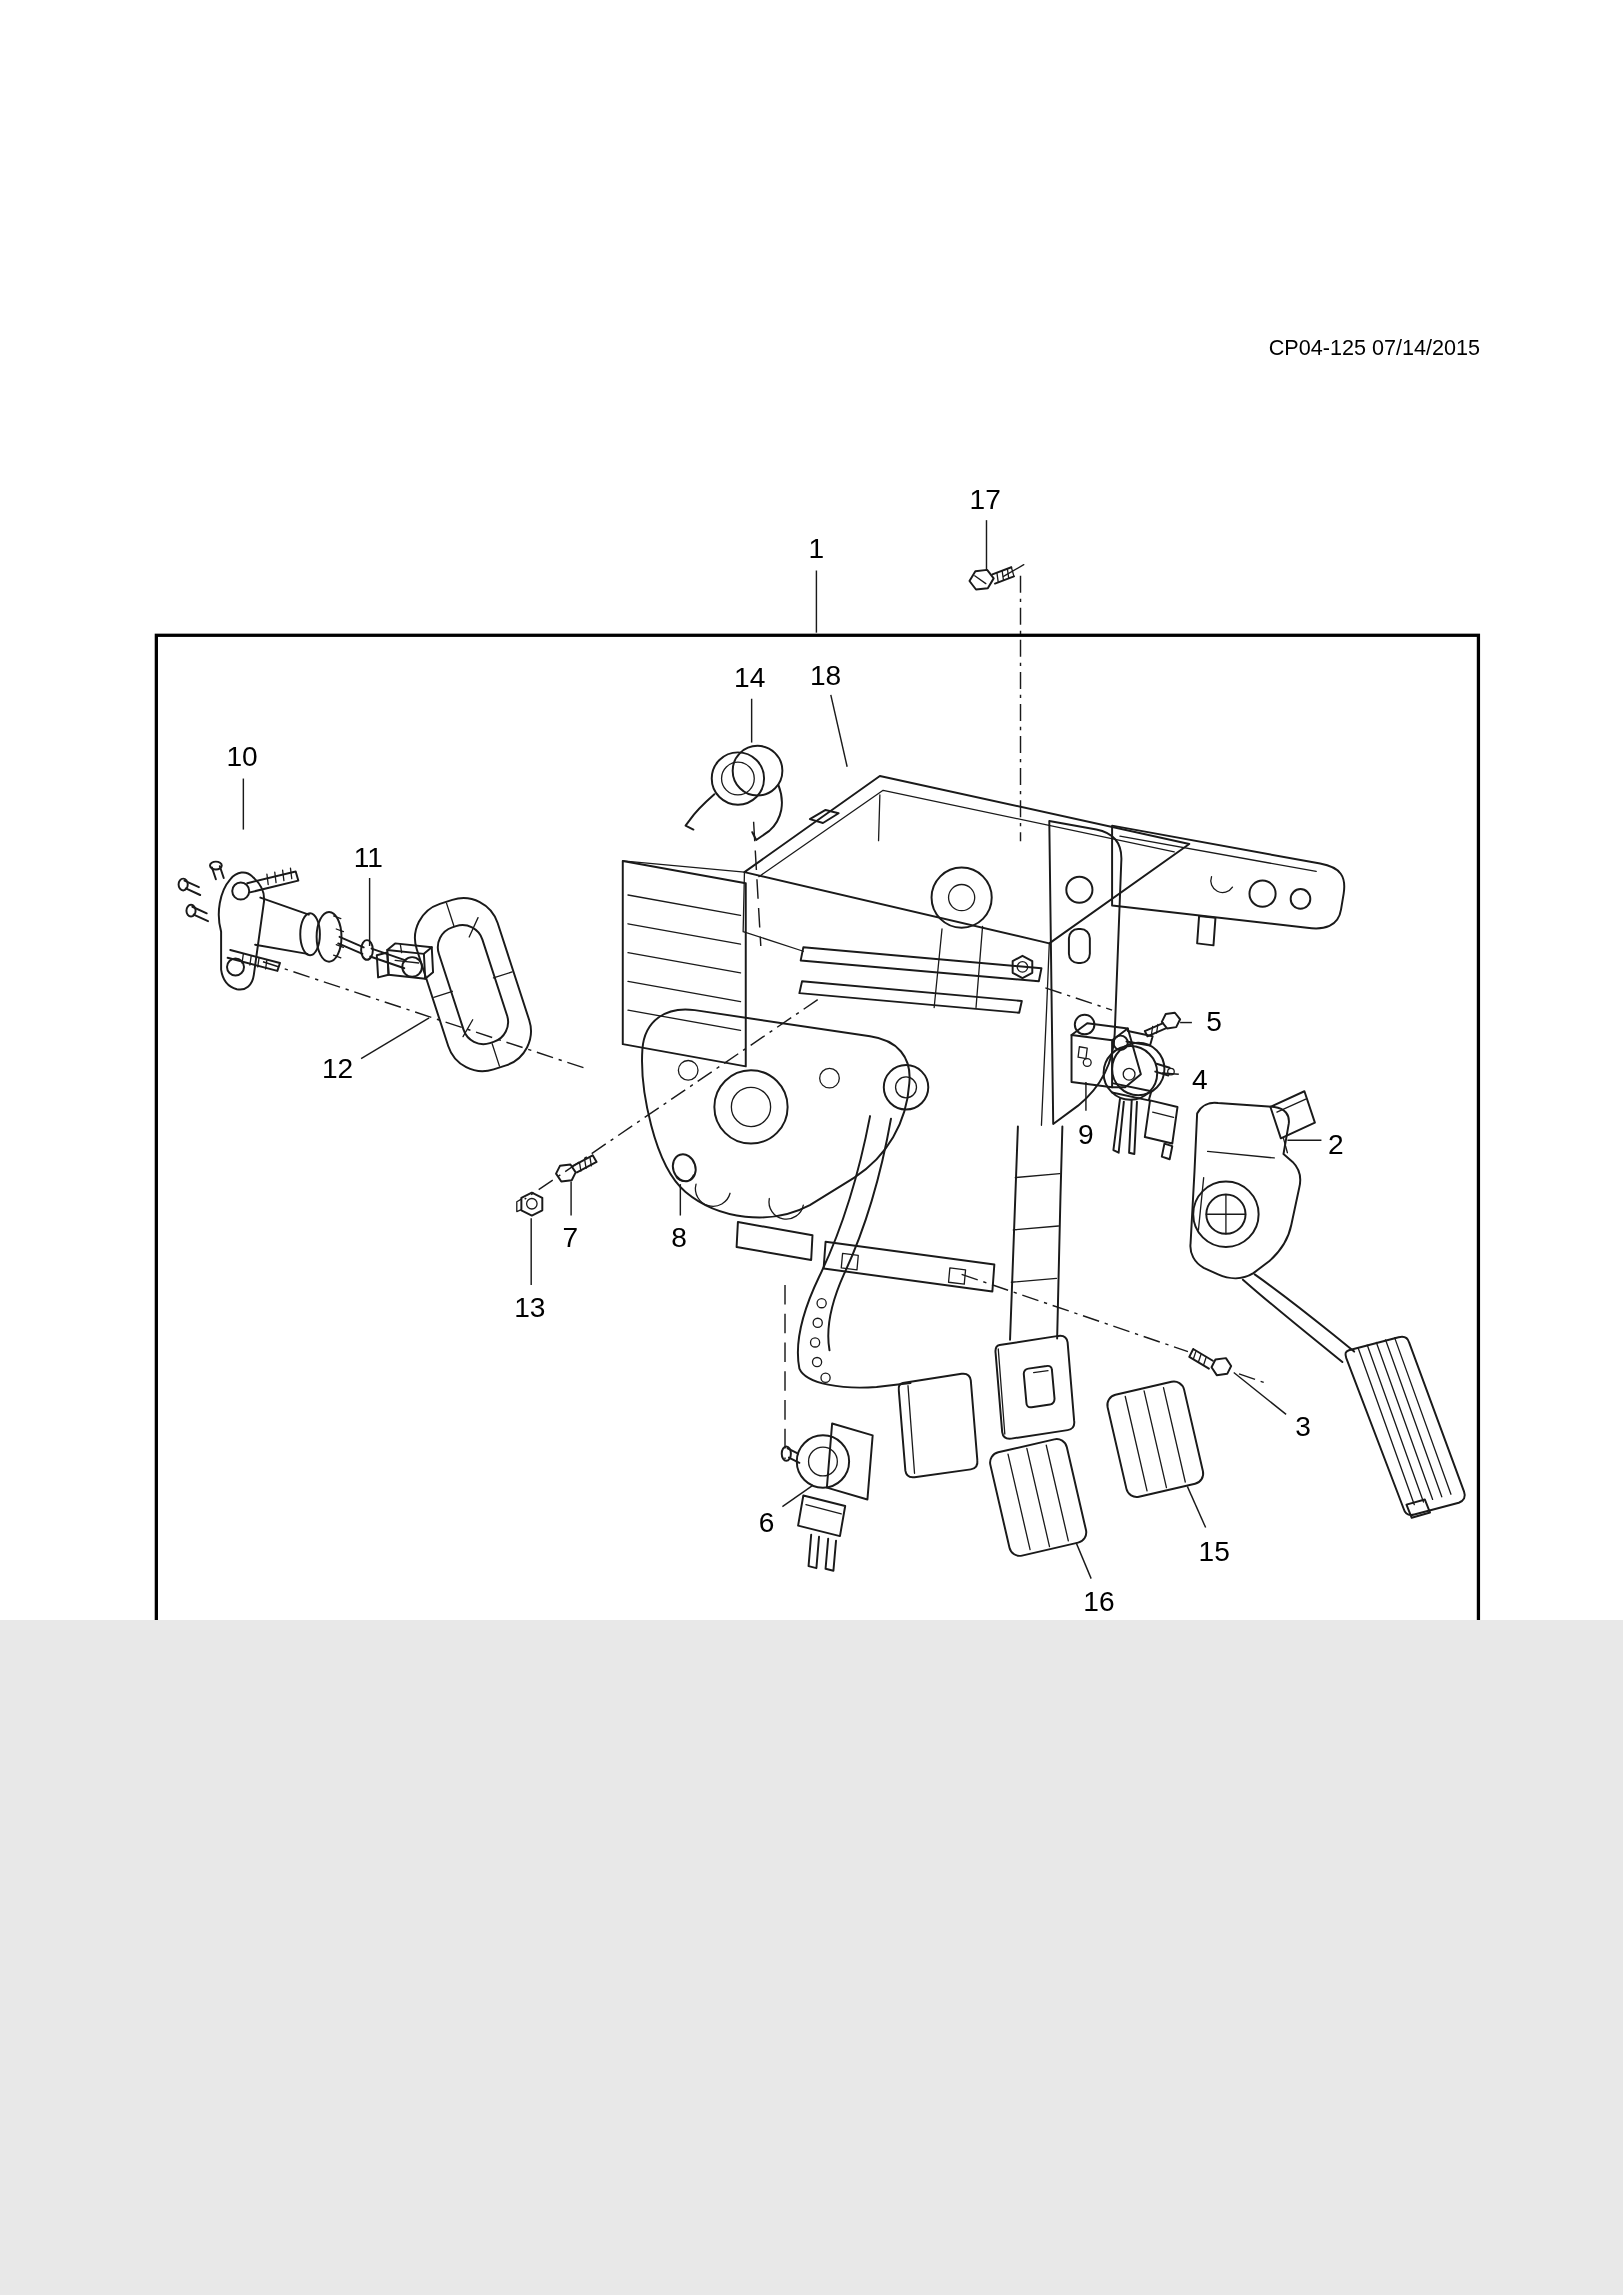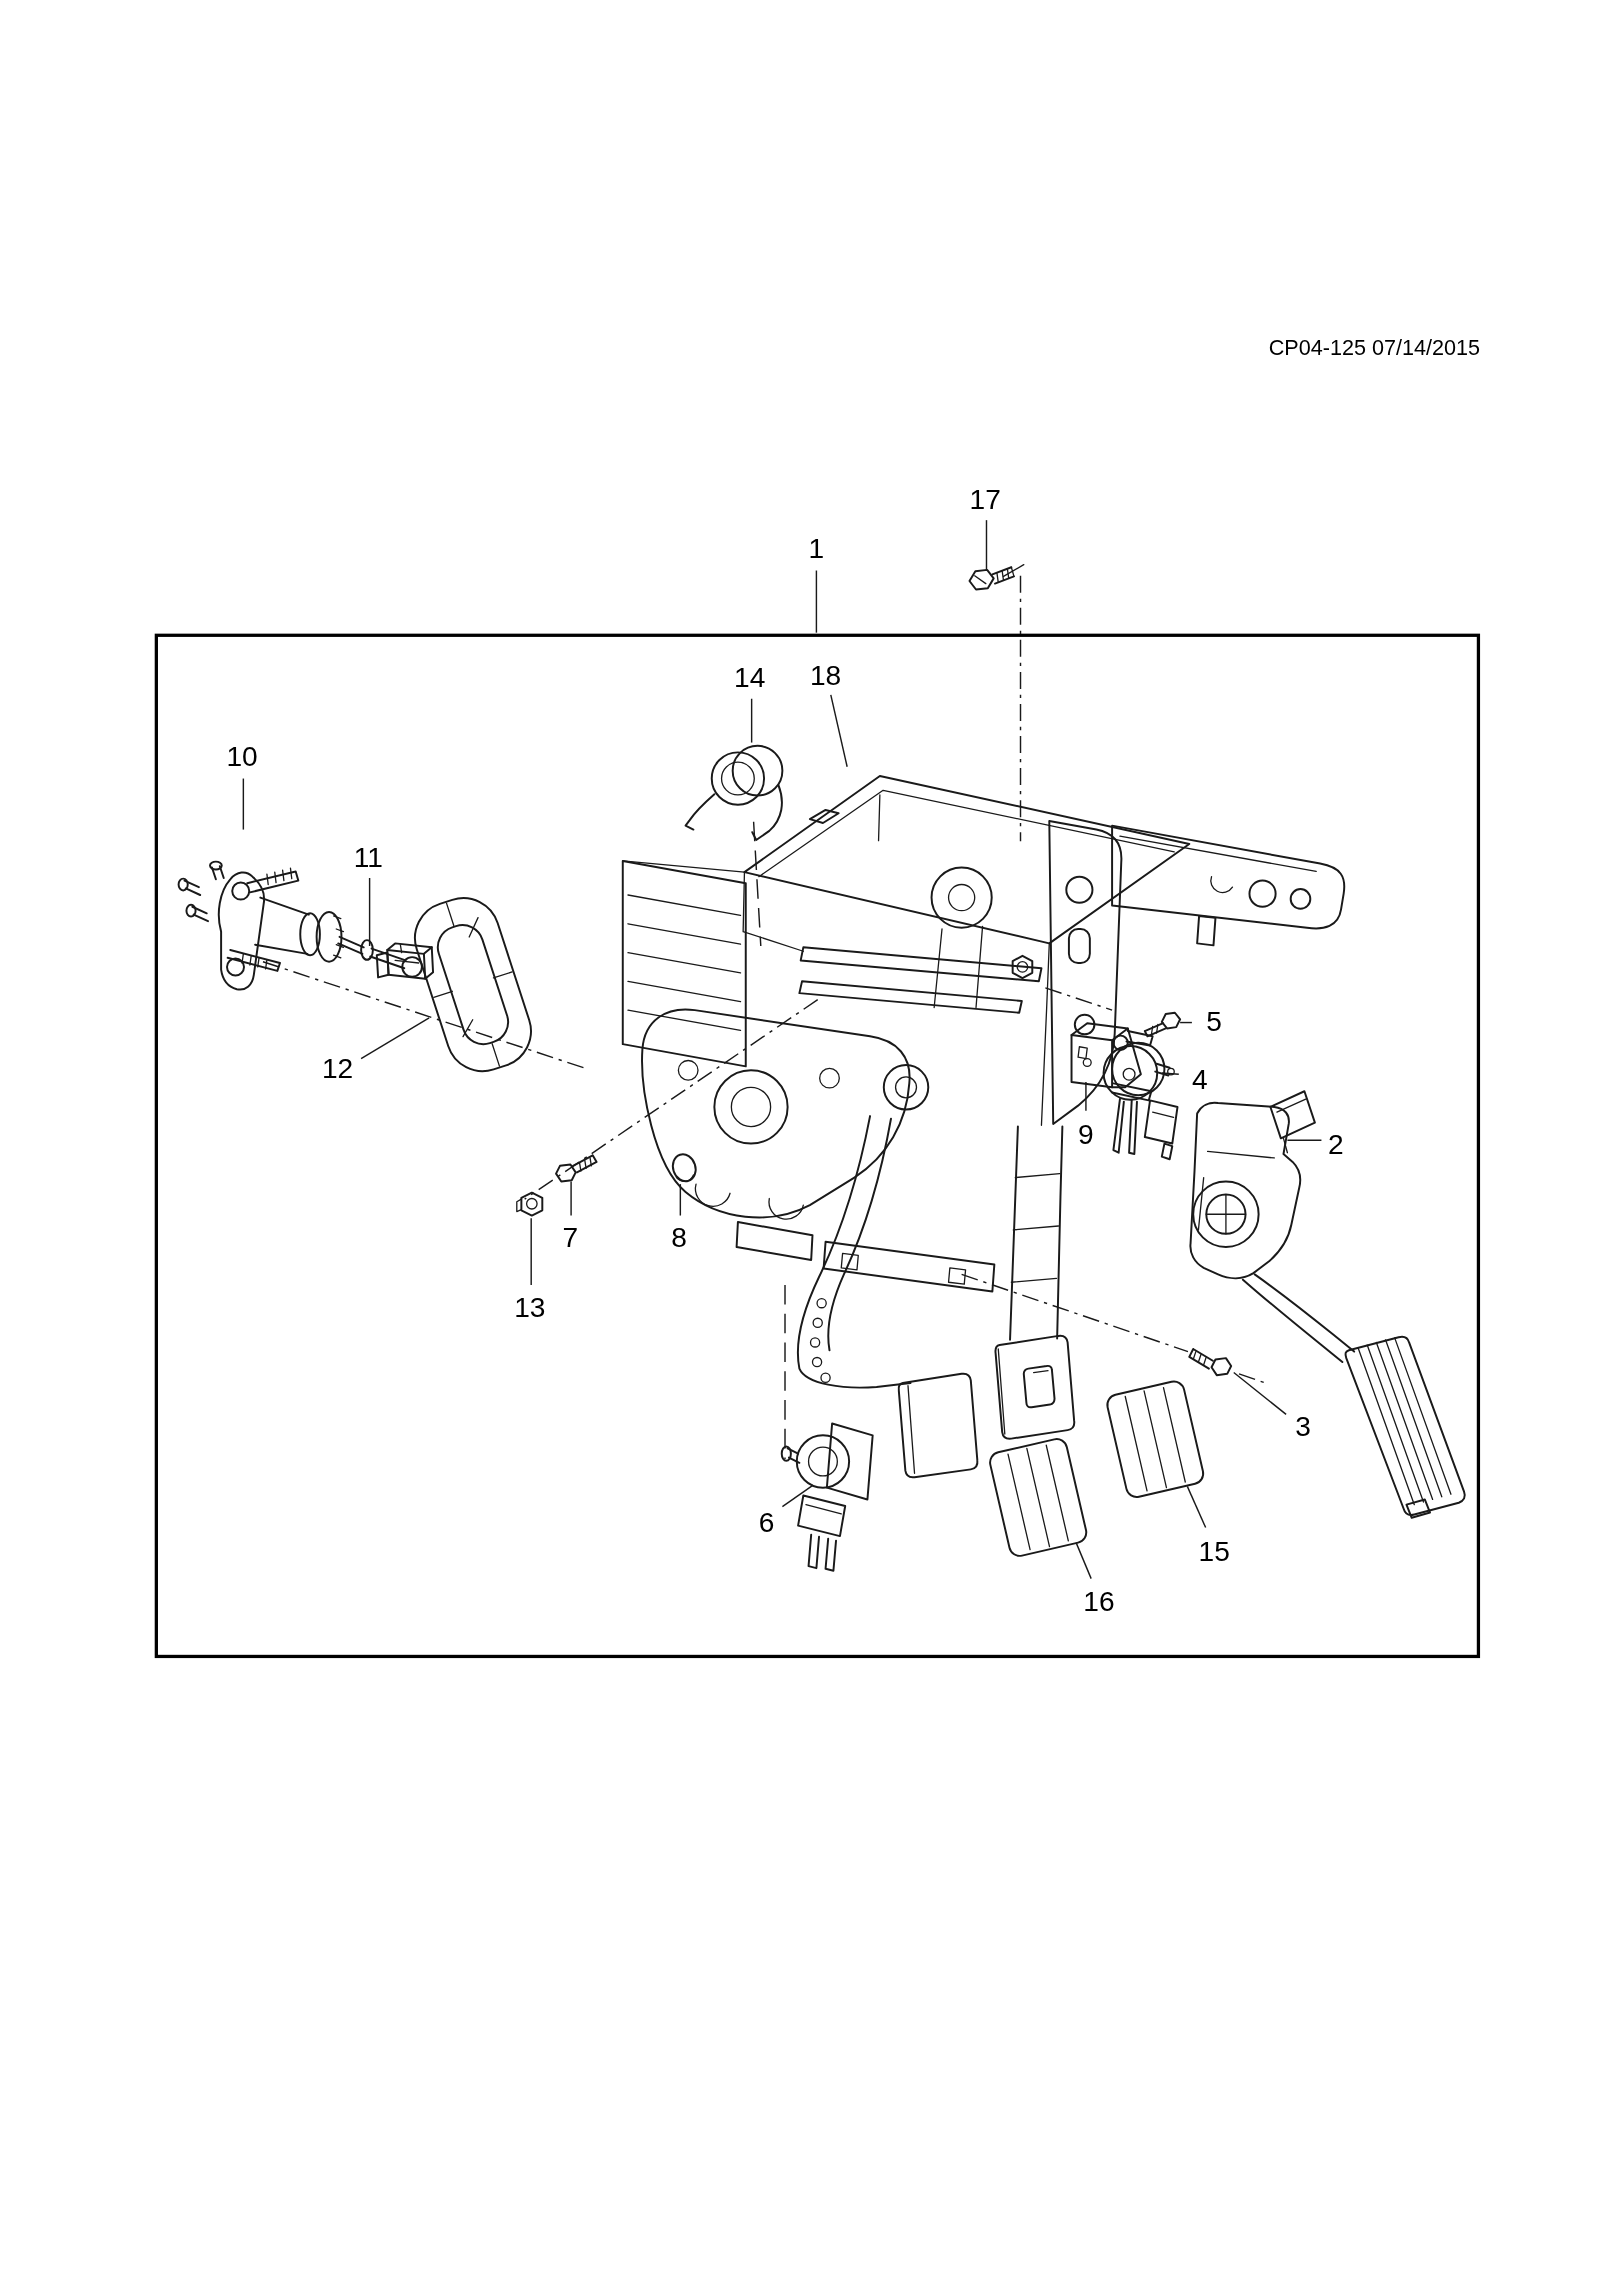--- a/index.html
+++ b/index.html
@@ -1,18 +1,18 @@
 <!DOCTYPE html>
 <html style="font-size:10.5px"><head>
 <meta charset="utf-8">
 <style>
   html,body{margin:0;padding:0;background:#e8e8e8;}
   .page{
     position:relative;
-    width:1623px;height:2295px;
+    width:1623px;height:1620px;
     background:#ffffff;
     font-family:"Liberation Sans", sans-serif;
     overflow:hidden;
   }
   .doc-code{
     position:absolute;
     top:335px;
     right:143px;
     font-size:21.6px;
     color:#000;

